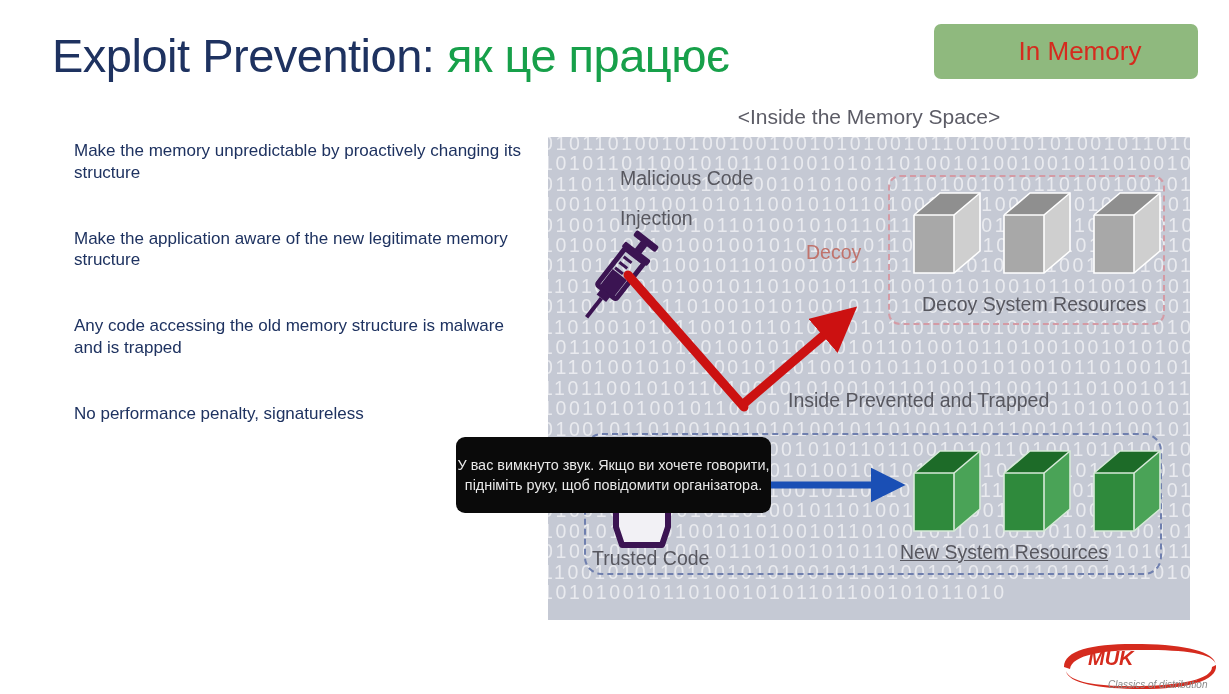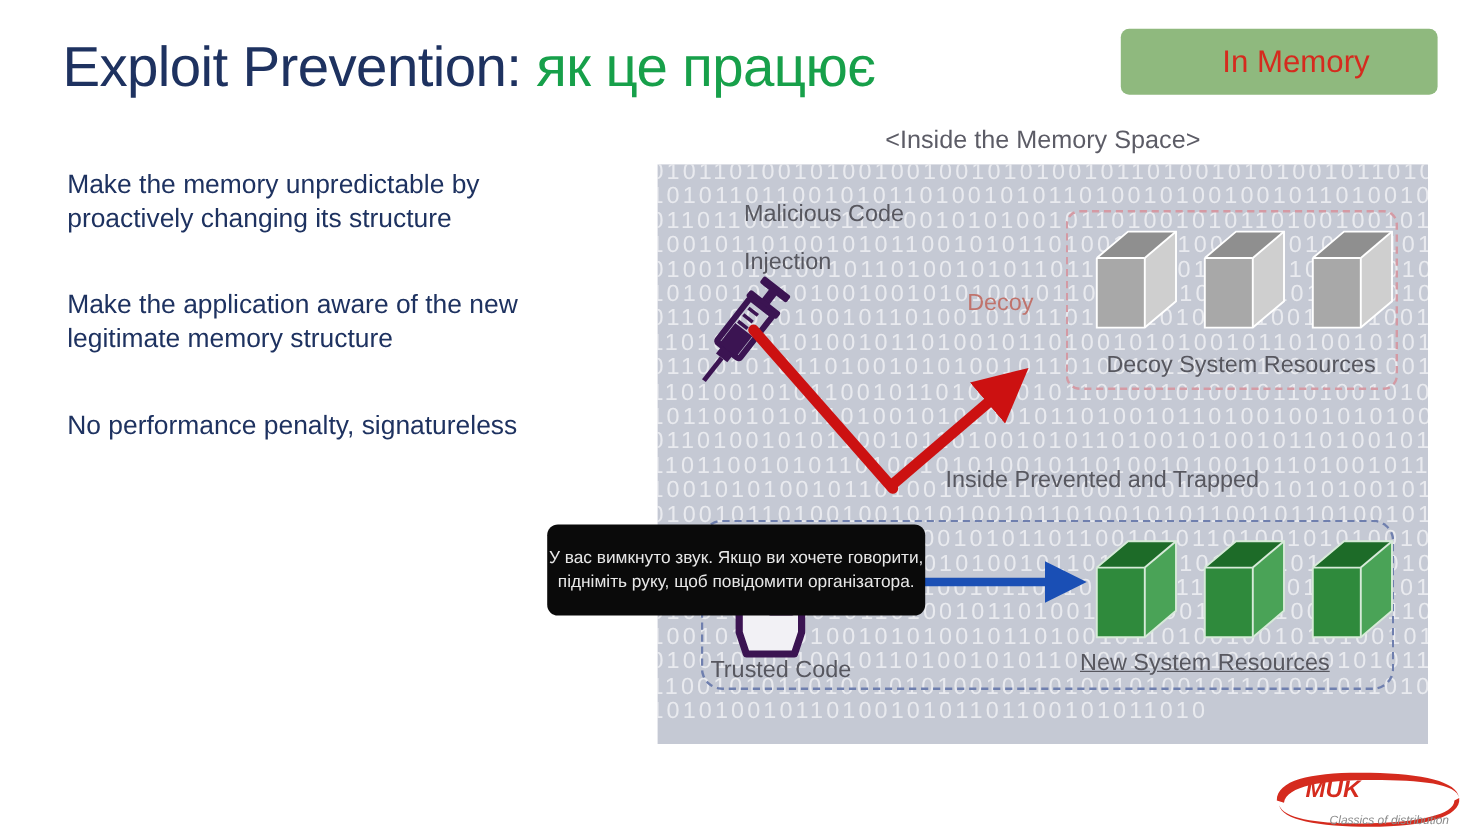--- a/index.html
+++ b/index.html
@@ -46,25 +46,26 @@
     color: #d52b1e;
   }
 
   
   .bullets {
     position: absolute;
     left: 56px; top: 140px;
     width: 470px;
   }
   .bullet {
-    font-size: 22px;
+    font-size: 17px;
     line-height: 1.28;
     color: #1e3260;
     margin-bottom: 44px;
     max-width: 450px;
+    margin-left: 18px;
   }
   .bullet:last-child { margin-bottom: 0; }
 
   
   .diagram {
     position: absolute;
     left: 548px; top: 137px;
     width: 642px; height: 483px;
     background: #c5c9d4;
     overflow: hidden;
@@ -191,20 +192,21 @@
     <span class="title-main">Exploit Prevention: </span><span class="title-accent">як це працює</span>
   </div>
 
   <div class="badge">
     <span class="badge-label">In Memory</span>
   </div>
 
   <div class="bullets">
     <div class="bullet">Make the memory unpredictable by proactively changing its structure</div>
     <div class="bullet">Make the application aware of the new legitimate memory structure</div>
+    <div class="bullet">Any code accessing the old memory structure is malware and is trapped</div>
     <div class="bullet">No performance penalty, signatureless</div>
   </div>
 
   <div class="diagram-caption">&lt;Inside the Memory Space&gt;</div>
 
   <div class="diagram">
     <div class="binary-layer">0101101001010010010010101001011010010101001011010010101101100101011010010101101001010010010110100101011011001010110100101010010110100101011010010010101001011010010101100101011010010101001011010010101101001010100101101001010110110010101101001010100101101001011010010010101001011010010101100101101001010110100101001011010010101101100101011010010101001011010010101001011010010110100101010010110100101011011001010110100101010010110100101101001001010100101101001010110010110100101011010010100101101001010110110010101101001010100101101001011010010010101001011010010101100101101001010110100101001011010010101101100101011010010101001011010010100101101001011010010101001011010010101101100101011010010101001011010010110100100101010010110100101011001011010010101101001010010110100101011011001010110100101010010110100101101001001010100101101001010110010110100101011010010100101101001011011001010110100101010010110100101010010110100101101001010100101101001010110110010101101001010100101101001011010010010101001011010010101100101101001010110100101001011010010101101100101011010010101001011010010100101101001011010010101001011010010101101100101011010</div>
 
     <div class="diagram-inner">
 

